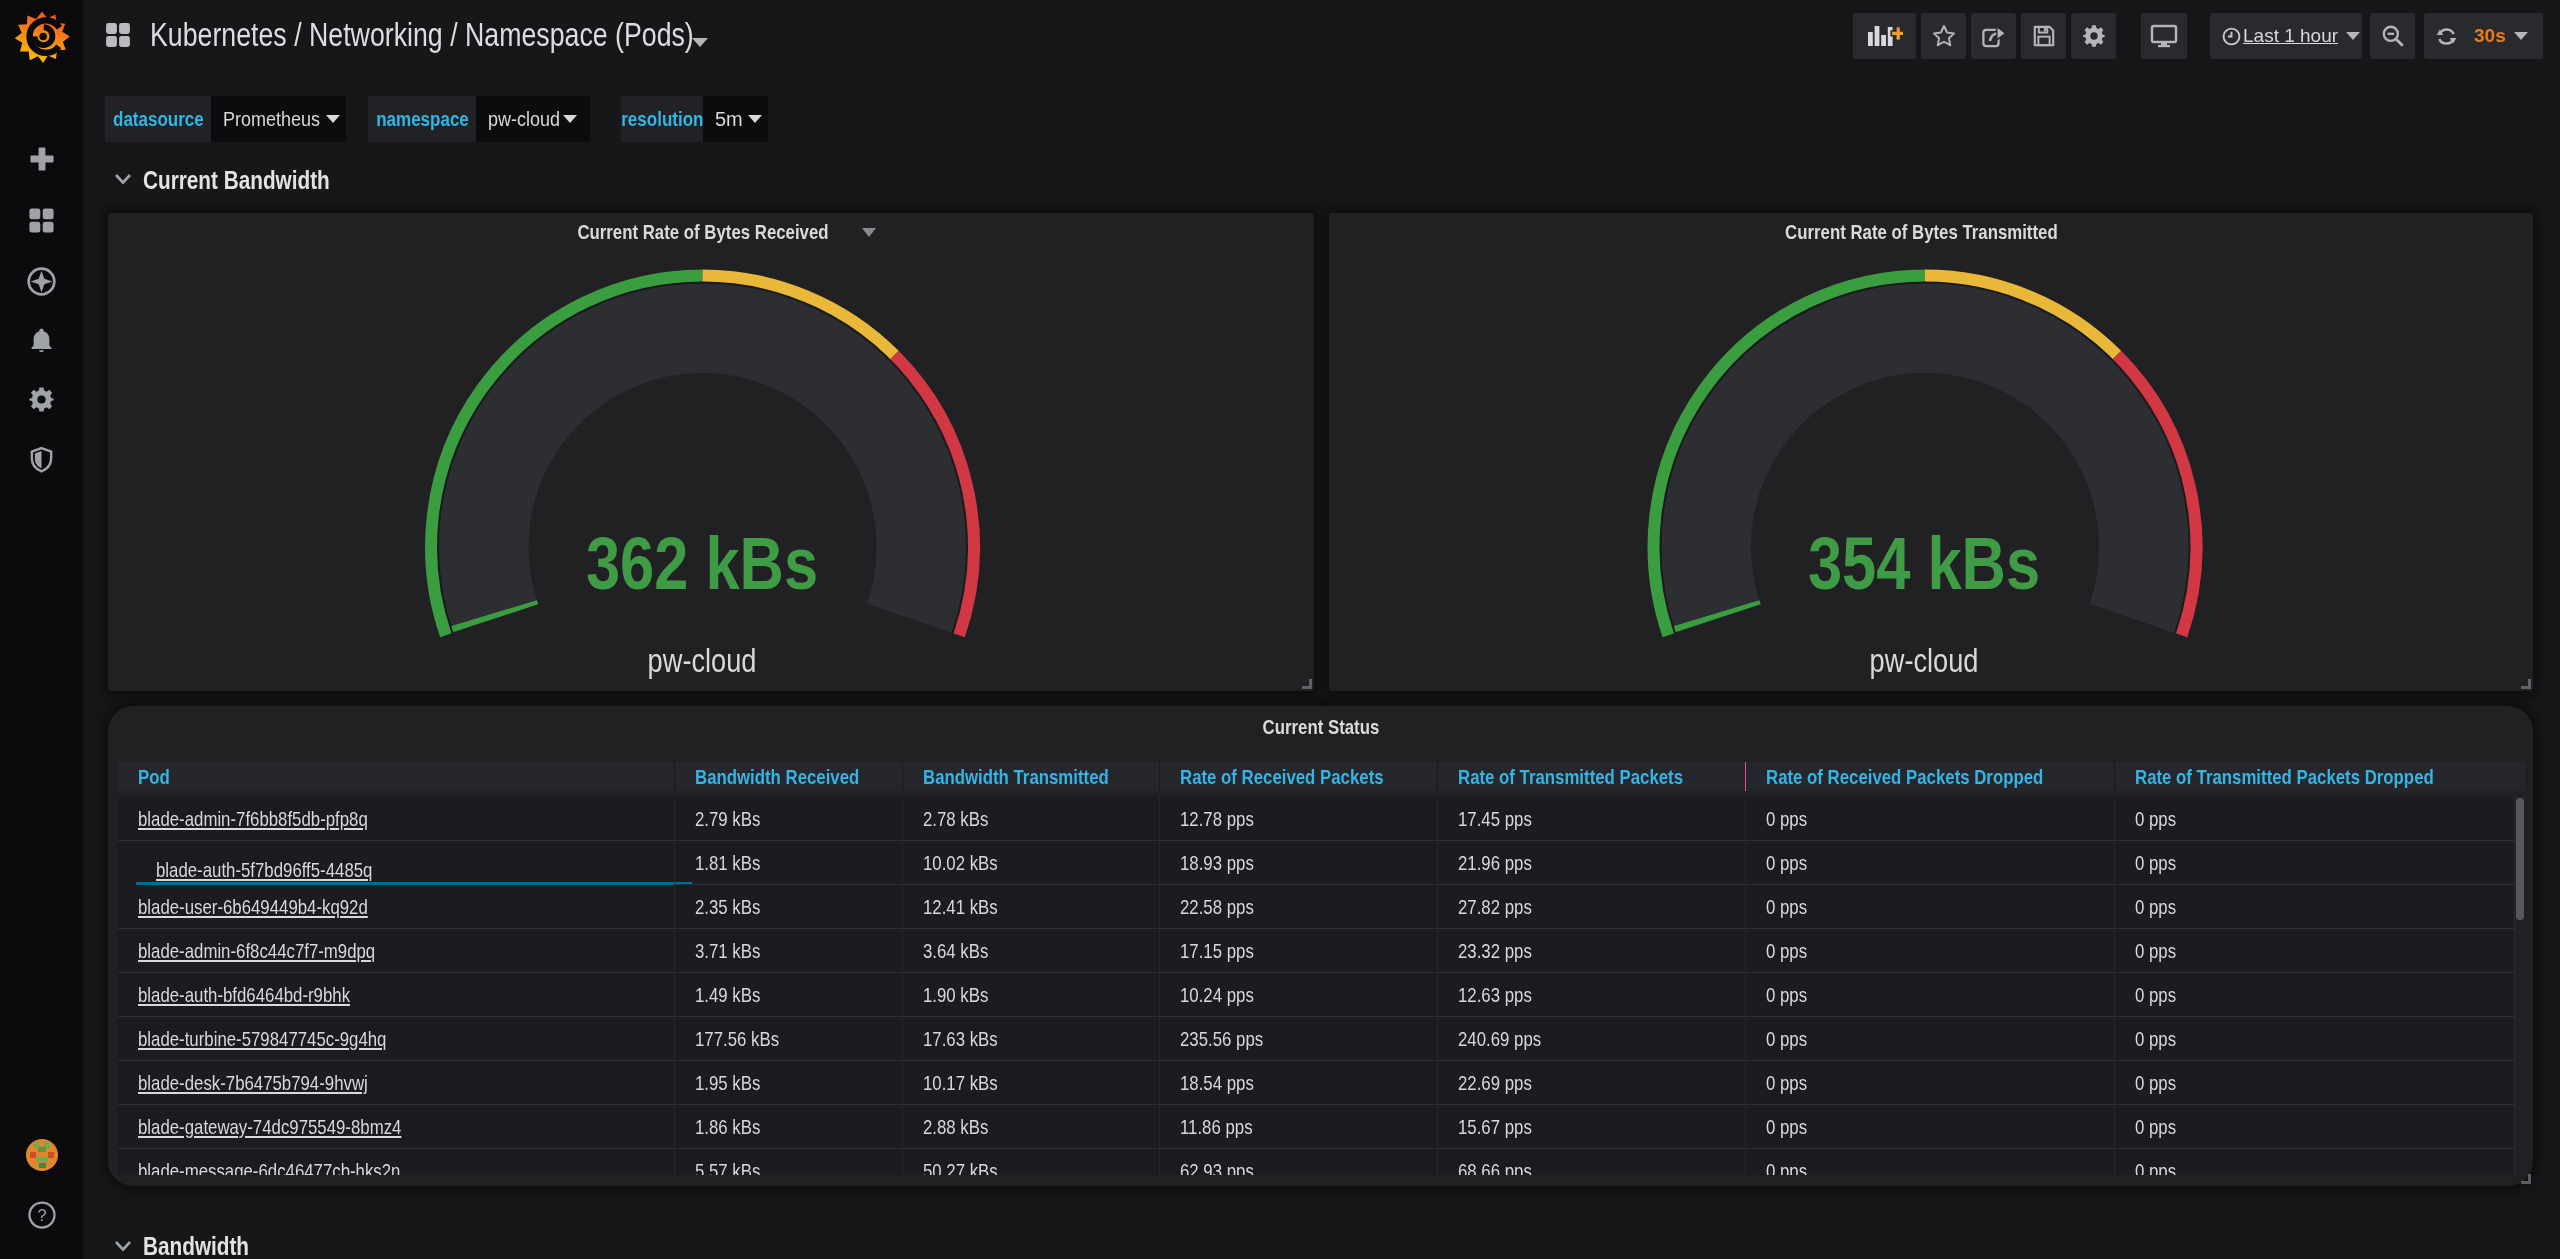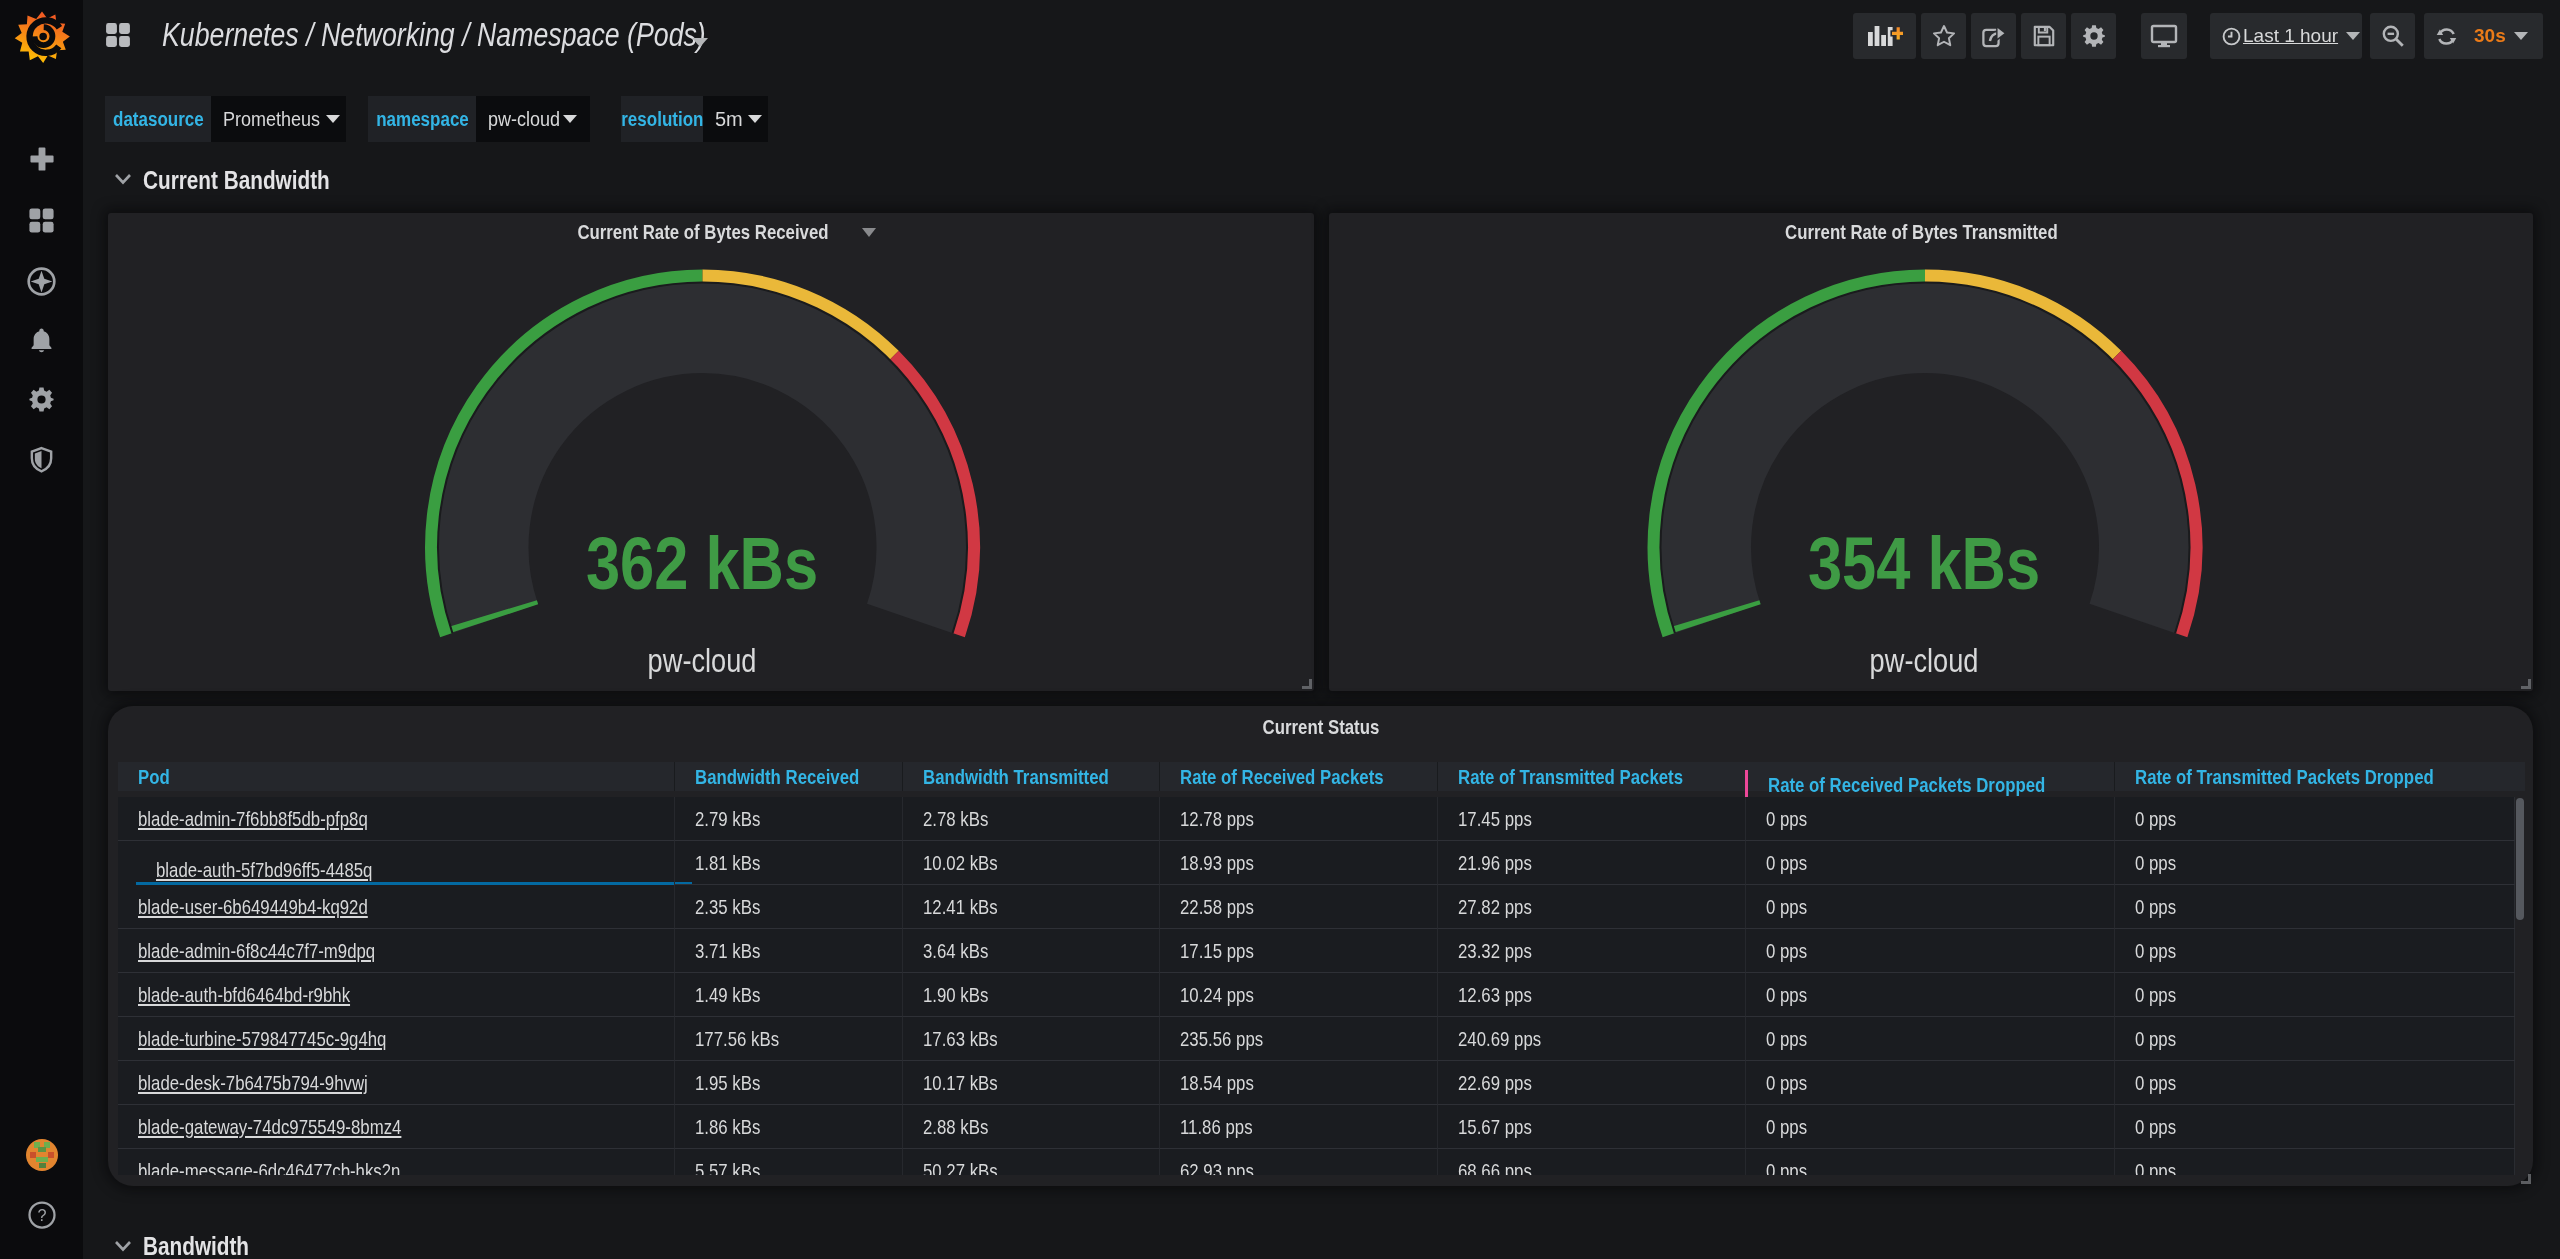--- a/index.html
+++ b/index.html
@@ -130,21 +130,21 @@
   <div class="abs" style="left:105px; top:22px;">
     <svg width="26" height="26" viewBox="0 0 24 22">
         <g fill="#b9bbbe">
           <rect x="1" y="0" width="10" height="10" rx="2.2"></rect>
           <rect x="13" y="0" width="10" height="10" rx="2.2"></rect>
           <rect x="1" y="12" width="10" height="10" rx="2.2"></rect>
           <rect x="13" y="12" width="10" height="10" rx="2.2"></rect>
         </g>
       </svg>
   </div>
-  <div class="abs" style="left:162px; top:16px; font-size:33px; color:#dcdde0;font-style:italic;"><span class="rx" style="transform:scaleX(0.81);">Kubernetes / Networking / Namespace (Pods)</span></div>
+  <div class="abs" style="left:150px; top:16px; font-size:33px; color:#dcdde0;"><span class="rx" style="transform:scaleX(0.81);">Kubernetes / Networking / Namespace (Pods)</span></div>
   <div class="abs" style="left:692px; top:38px; width:0; height:0; border-left:8px solid transparent; border-right:8px solid transparent; border-top:9px solid #b4b6b8;"></div>
 
   <div class="navbtn" style="left:1853px; width:63px;">
     <svg width="37" height="27" viewBox="0 0 37 27">
       <defs>
           <linearGradient id="plg" x1="0" y1="0" x2="0" y2="1">
             <stop offset="0" stop-color="#f58526"></stop>
             <stop offset="1" stop-color="#f5b226"></stop>
           </linearGradient>
         </defs>
@@ -288,21 +288,21 @@
           </div>
           <div class="th" style="left:784px; width:257px;border-left:1px solid #191b1e;">
             <span class="rx">Bandwidth Transmitted</span>
           </div>
           <div class="th" style="left:1041px; width:278px;border-left:1px solid #191b1e;">
             <span class="rx">Rate of Received Packets</span>
           </div>
           <div class="th" style="left:1319px; width:308px;border-left:1px solid #191b1e;">
             <span class="rx">Rate of Transmitted Packets</span>
           </div>
-          <div class="th" style="left:1627px; width:369px;border-left:3px solid #ec4899;margin-top:8px;">
+          <div class="th" style="left:1627px; width:369px;border-left:1px solid #ec4899;">
             <span class="rx">Rate of Received Packets Dropped</span>
           </div>
           <div class="th" style="left:1996px; width:401px;border-left:1px solid #191b1e;">
             <span class="rx">Rate of Transmitted Packets Dropped</span>
           </div>
         </div>
       <div class="abs" id="tbody" style="left:0; top:35px; width:2397px; height:378px; background:#1a1c20; border-right:1px solid #2a2c31;">
           <div class="cell" style="left:0px; top:0px; width:556px;border-bottom:1px solid #2e3036;">
             <span class="rx podlink">blade-admin-7f6bb8f5db-pfp8q</span>
           </div>

